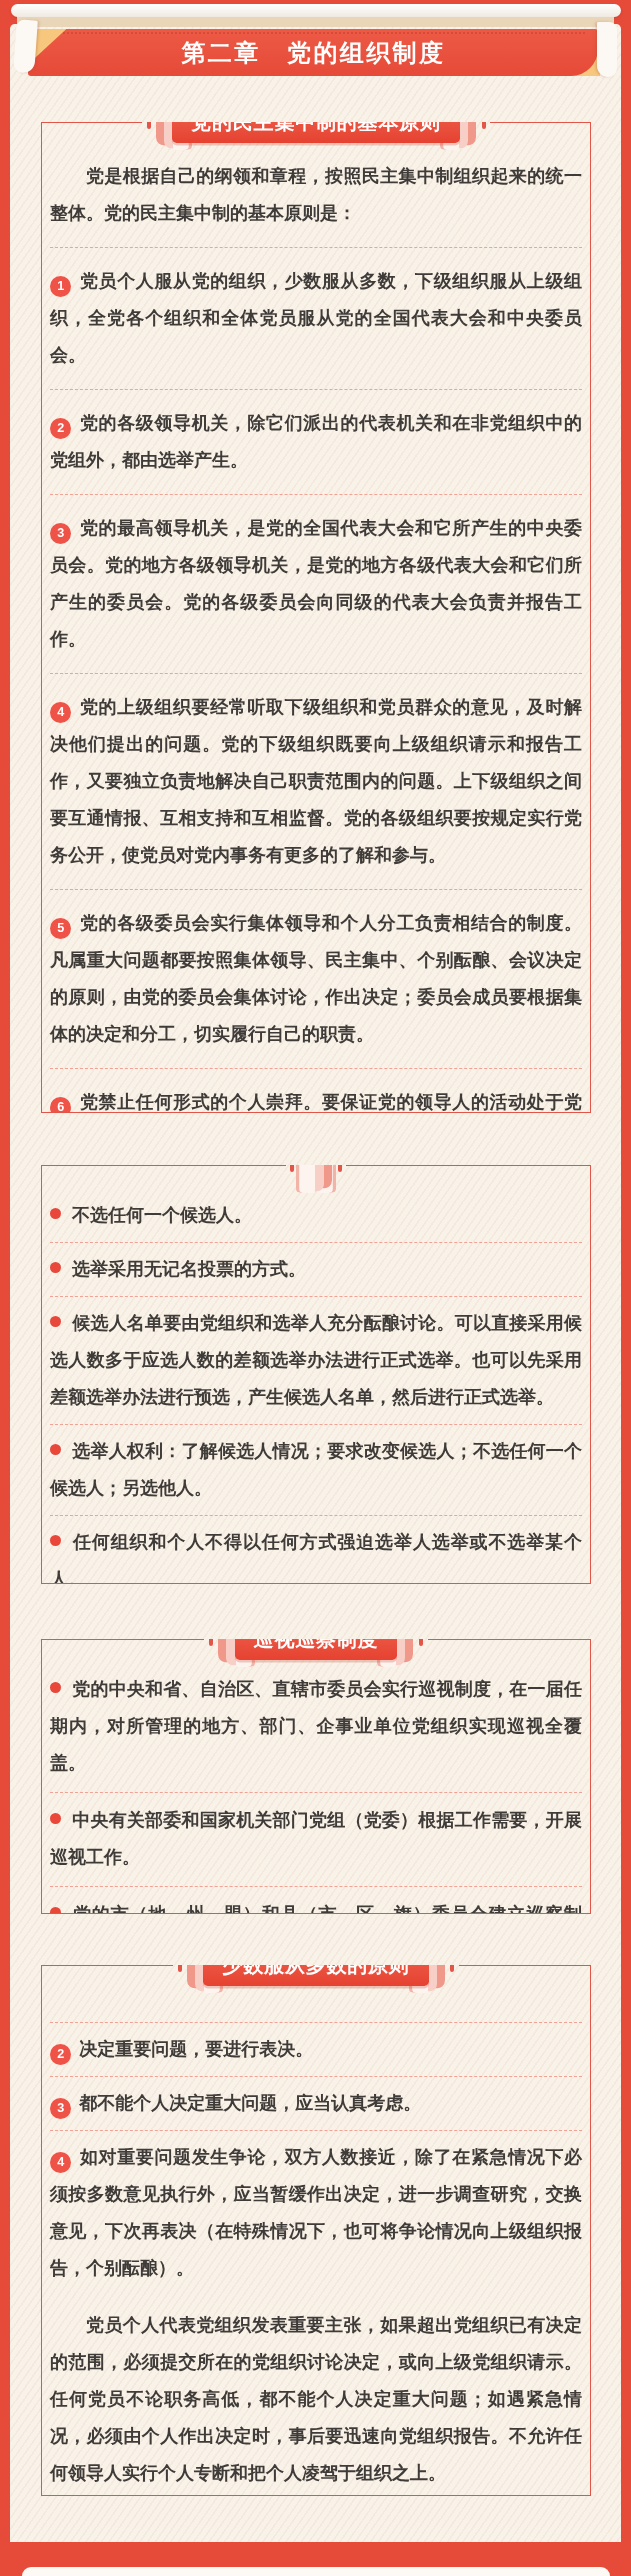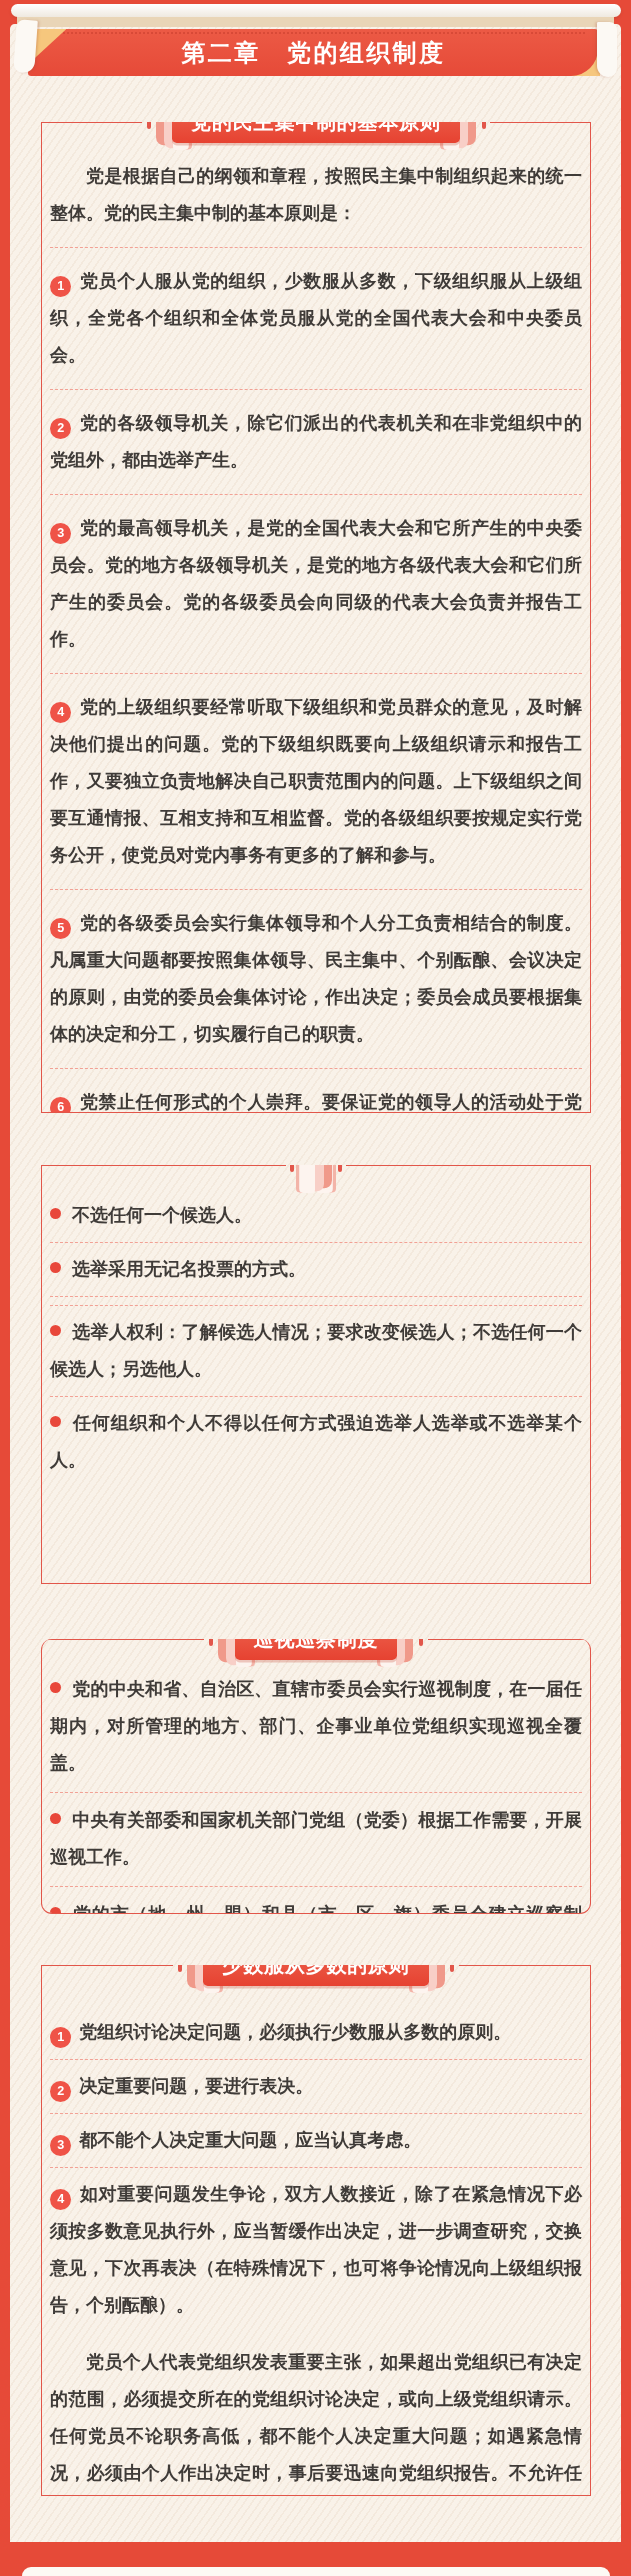--- a/index.html
+++ b/index.html
@@ -80,21 +80,21 @@
   }
   .dot{display:inline-block;width:11px;height:11px;background:#e8473a;border-radius:50%;
     margin-right:11px;vertical-align:1.6px;}
   .sep{border:none;border-top:1.6px dashed #f2a195;margin:15px 0;}
   .card.tight .sep{margin:8px 0;}
   .card.mid .sep{margin:9.5px 0;}
 
   
   #card1{top:122px;height:991px;padding-top:36px;}
   #card2{top:1165px;height:419px;}
-  #card3{top:1639px;height:275px;border-radius:11px;}
+  #card3{top:1639px;height:275px;}
   #card4{top:1965px;height:531px;padding-top:49px;}
 
   
   .bottom-curl{position:absolute;left:22px;top:2567px;width:588px;height:8.7px;
     background:#fdf9f4;border-radius:9.5px 9.5px 0 0;}
 </style>
 </head>
 <body>
 
 <div class="page">
@@ -158,20 +158,21 @@
           <i class="p2"></i>
           <i class="p3"></i>
         </span>
       <span class="tick"></span>
         <span class="h-line"></span>
     </div>
     <p class="item"><span class="dot"></span><span>不选任何一个候选人。</span></p>
     <hr class="sep">
     <p class="item"><span class="dot"></span><span>选举采用无记名投票的方式。</span></p>
     <hr class="sep">
+    <p class="item"><span class="dot"></span><span>候选人名单要由党组织和选举人充分酝酿讨论。可以直接采用候选人数多于应选人数的差额选举办法进行正式选举。也可以先采用差额选举办法进行预选，产生候选人名单，然后进行正式选举。</span></p>
     <hr class="sep">
     <p class="item"><span class="dot"></span><span>选举人权利：了解候选人情况；要求改变候选人；不选任何一个候选人；另选他人。</span></p>
     <hr class="sep">
     <p class="item"><span class="dot"></span><span>任何组织和个人不得以任何方式强迫选举人选举或不选举某个人。</span></p>
   </section>
 
   <section class="card mid" id="card3">
     <div class="ribbon-row">
       <span class="h-line"></span>
         <span class="tick"></span>
@@ -207,21 +208,20 @@
         </span>
       <span class="ribbon">少数服从多数的原则</span>
       <span class="book right">
           <i class="p1"></i>
           <i class="p2"></i>
           <i class="p3"></i>
         </span>
       <span class="tick"></span>
         <span class="h-line"></span>
     </div>
-    <p class="item"><span class="badge">1</span><span>党组织讨论决定问题，必须执行少数服从多数的原则。</span></p>
     <hr class="sep">
     <p class="item"><span class="badge">2</span><span>决定重要问题，要进行表决。</span></p>
     <hr class="sep">
     <p class="item"><span class="badge">3</span><span>都不能个人决定重大问题，应当认真考虑。</span></p>
     <hr class="sep">
     <p class="item"><span class="badge">4</span><span>如对重要问题发生争论，双方人数接近，除了在紧急情况下必须按多数意见执行外，应当暂缓作出决定，进一步调查研究，交换意见，下次再表决（在特殊情况下，也可将争论情况向上级组织报告，个别酝酿）。</span></p>
     <p class="closing">党员个人代表党组织发表重要主张，如果超出党组织已有决定的范围，必须提交所在的党组织讨论决定，或向上级党组织请示。任何党员不论职务高低，都不能个人决定重大问题；如遇紧急情况，必须由个人作出决定时，事后要迅速向党组织报告。不允许任何领导人实行个人专断和把个人凌驾于组织之上。</p>
   </section>
 
   <div class="bottom-curl"></div>

